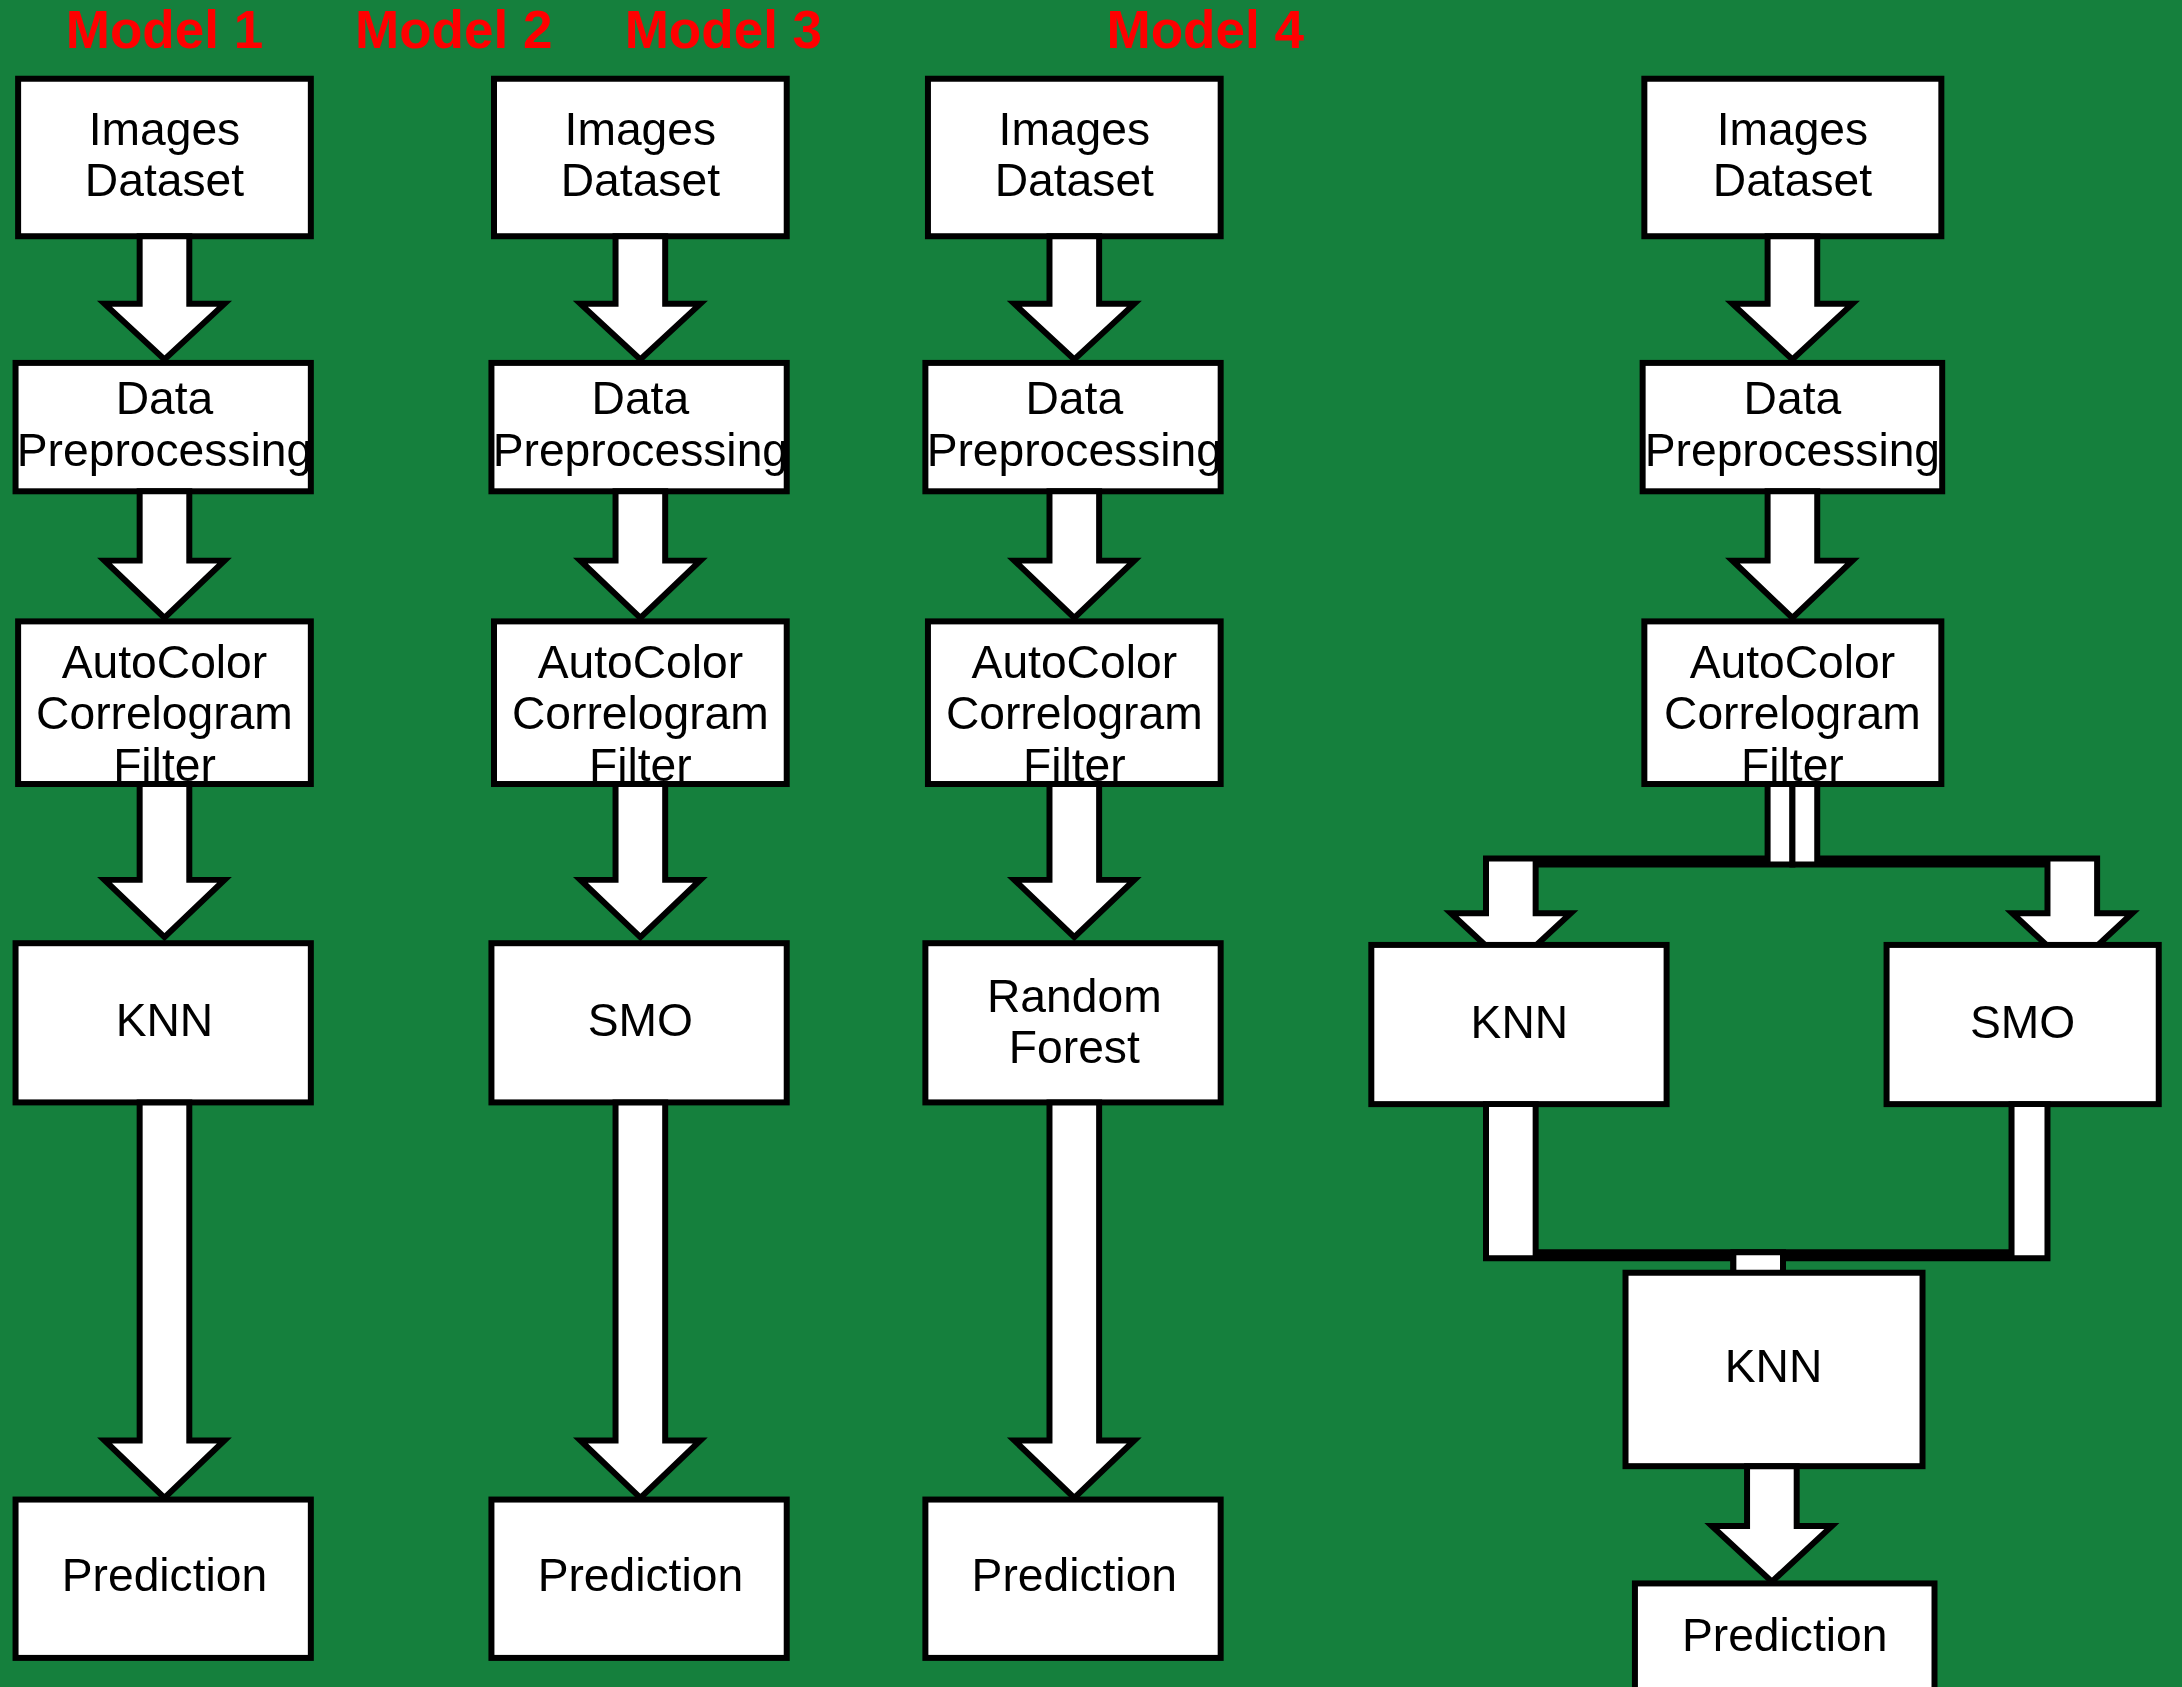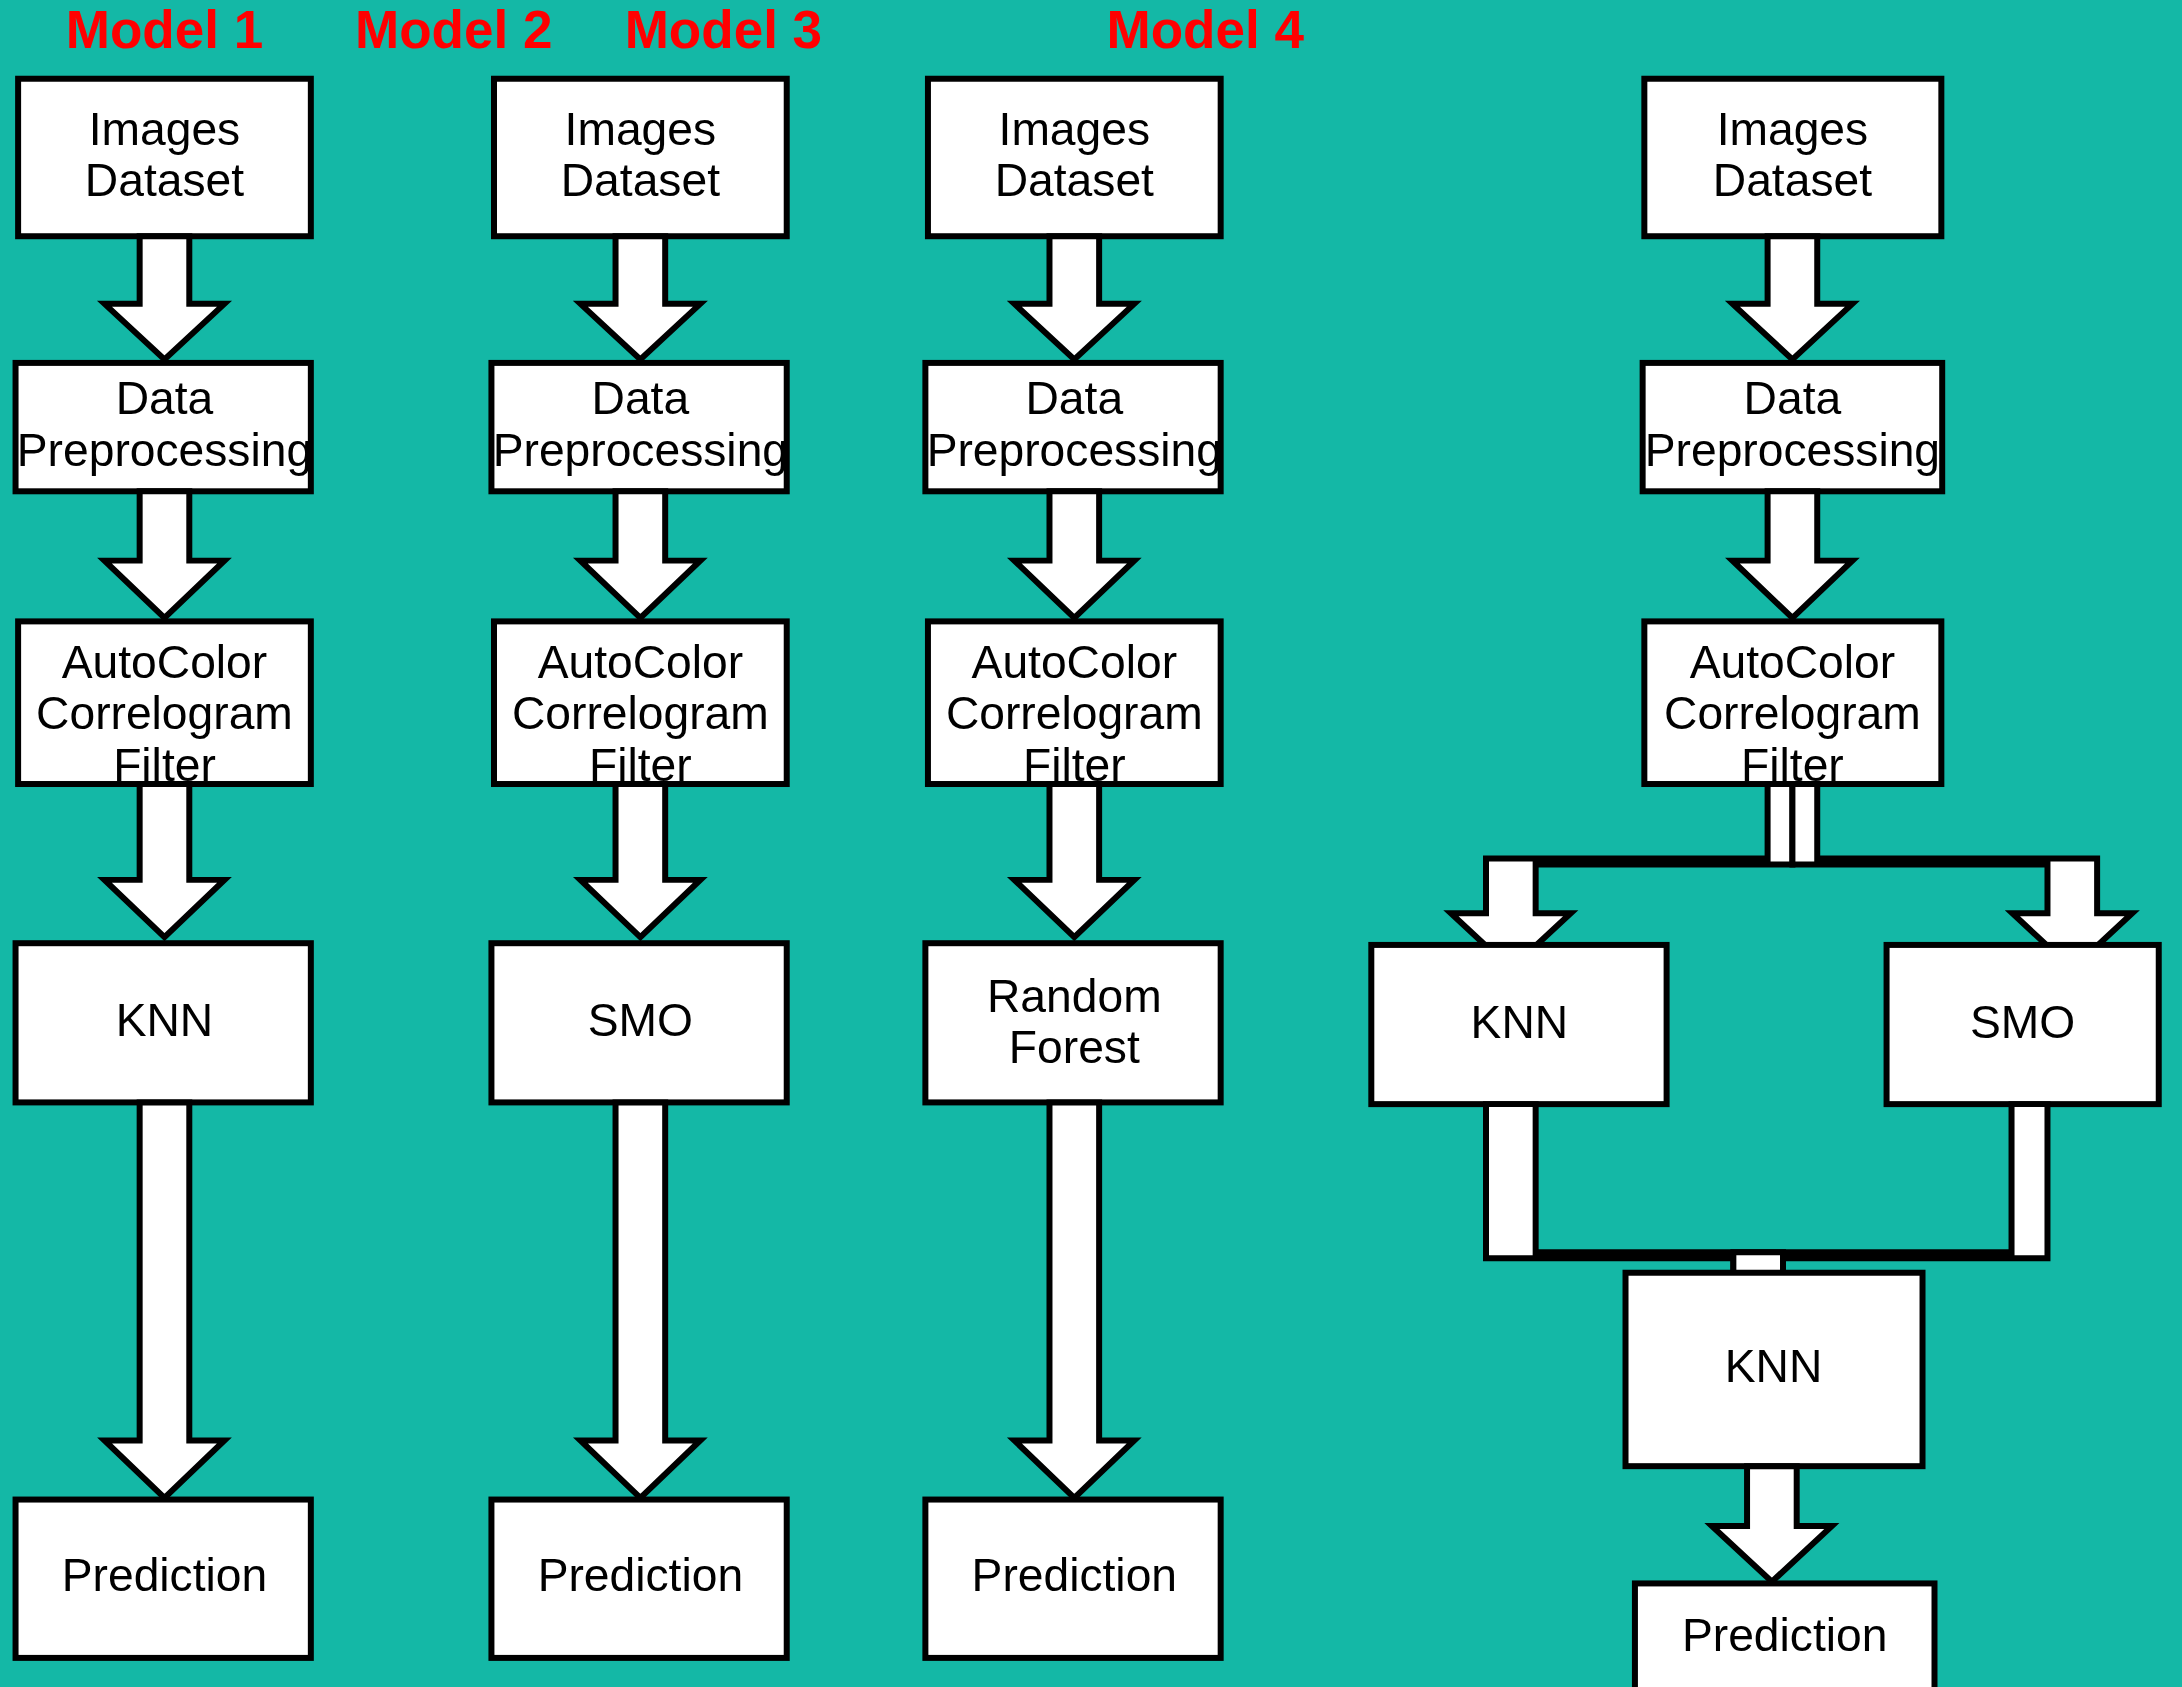--- a/index.html
+++ b/index.html
@@ -4,21 +4,21 @@
 <style>
   html, body {
     margin: 0;
     padding: 0;
     background: #ffffff;
   }
   #diagram-root {
     position: relative;
     width: 2182px;
     height: 1687px;
-    background: #14b8a6;
+    background: #15803d;
     font-family: "Liberation Sans", sans-serif;
     overflow: hidden;
   }
   svg.flow-svg {
     position: absolute;
     left: 0;
     top: 0;
     width: 2182px;
     height: 1687px;
     display: block;

